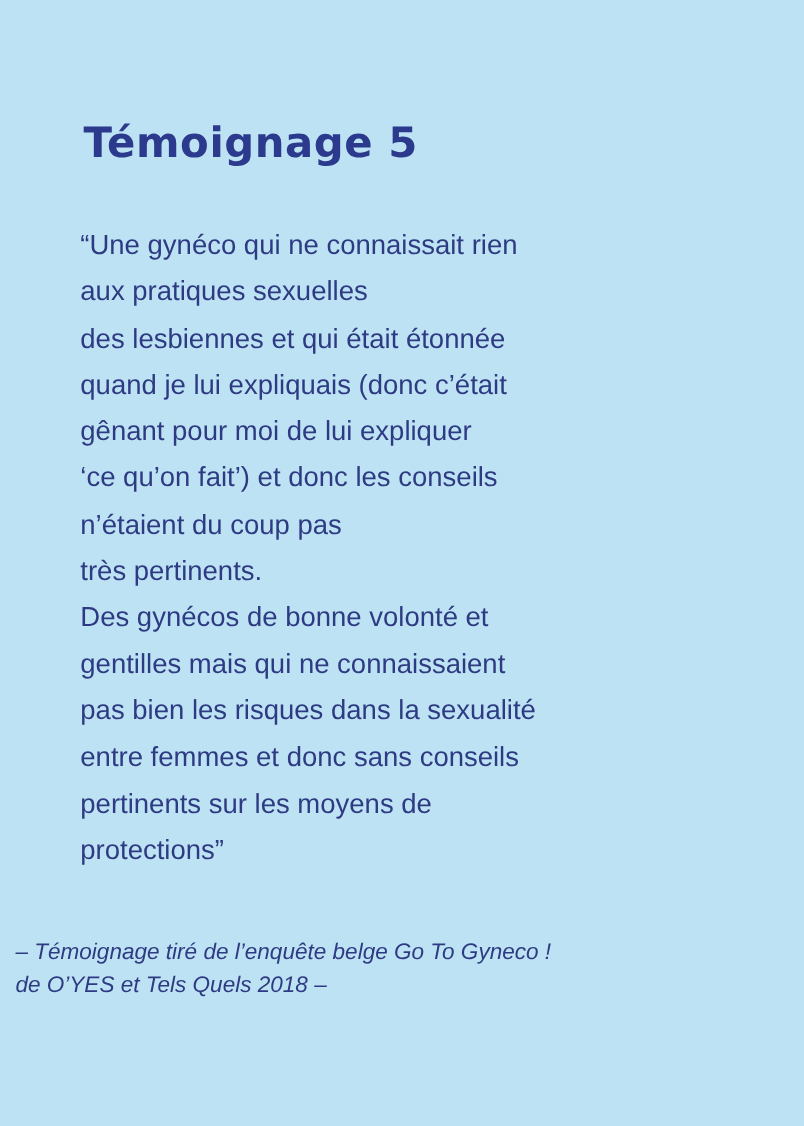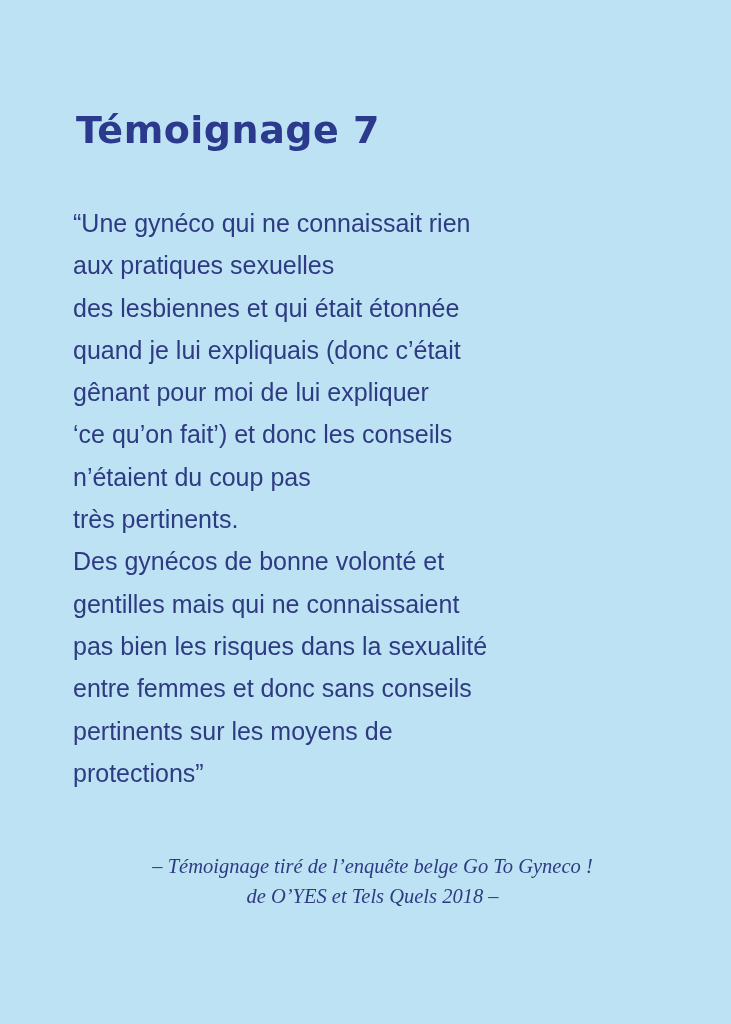--- a/index.html
+++ b/index.html
@@ -33,34 +33,34 @@
     line-height: 42.3px;
     color: #2e3b82;
     white-space: pre-line;
     font-family: "Liberation Sans", sans-serif;
   }
   .attribution {
     position: absolute;
     left: 14px;
     top: 851px;
     width: 717px;
-    text-align: center;
+    text-align: left;
     font-size: 20.5px;
     line-height: 30px;
     font-style: italic;
     color: #2e3b82;
     white-space: pre-line;
-    font-family: Liberation Serif, serif;
+    font-family: Liberation Sans, sans-serif;
   }
 </style>
 </head>
 <body>
 
 <div class="page">
-  <div class="title">Témoignage 7</div>
+  <div class="title">Témoignage 5</div>
 
   <div class="quote">“Une gynéco qui ne connaissait rien
 aux pratiques sexuelles
 des lesbiennes et qui était étonnée
 quand je lui expliquais (donc c’était
 gênant pour moi de lui expliquer
 ‘ce qu’on fait’) et donc les conseils
 n’étaient du coup pas
 très pertinents.
 Des gynécos de bonne volonté et

